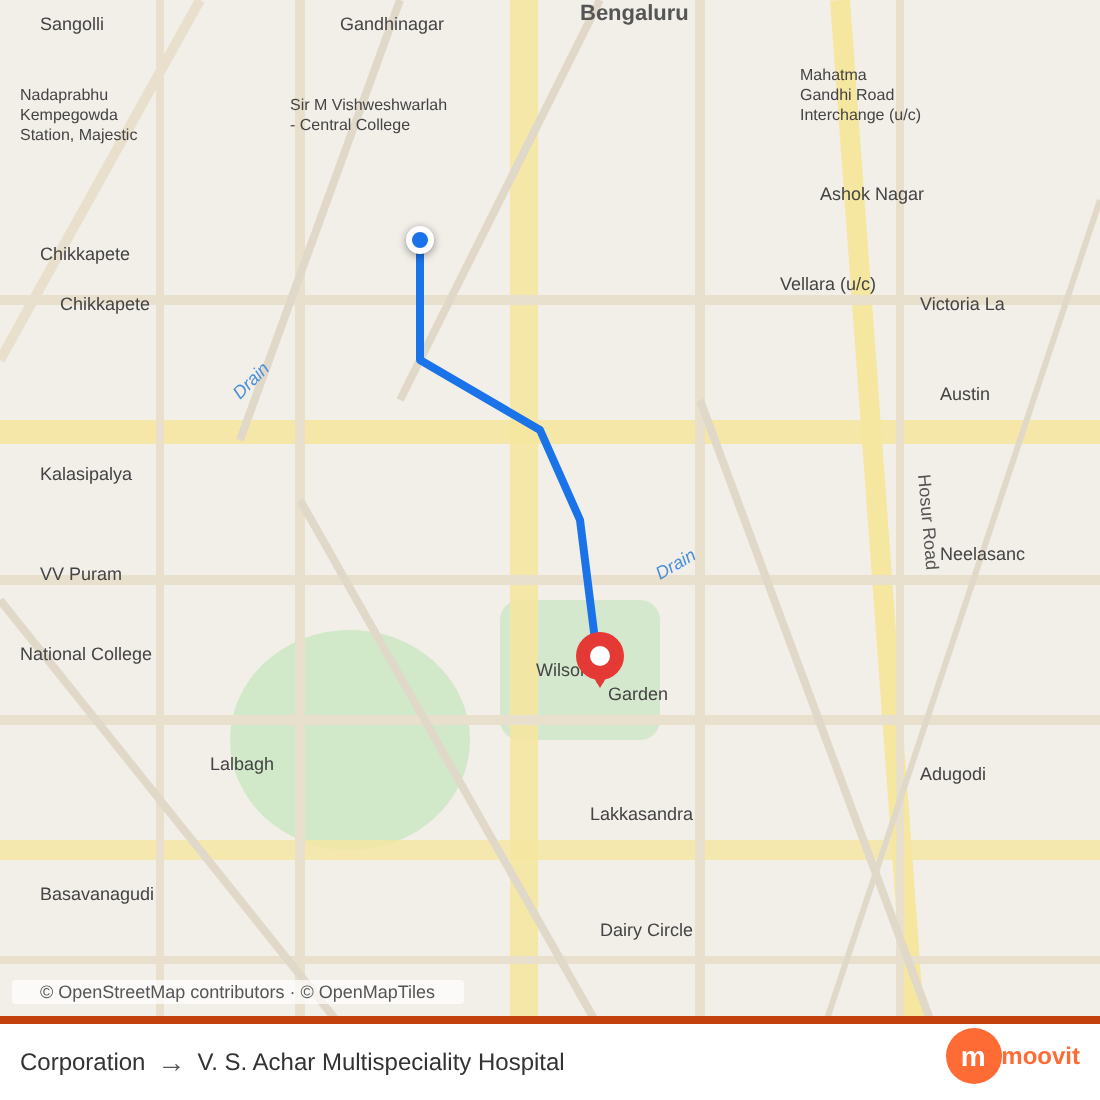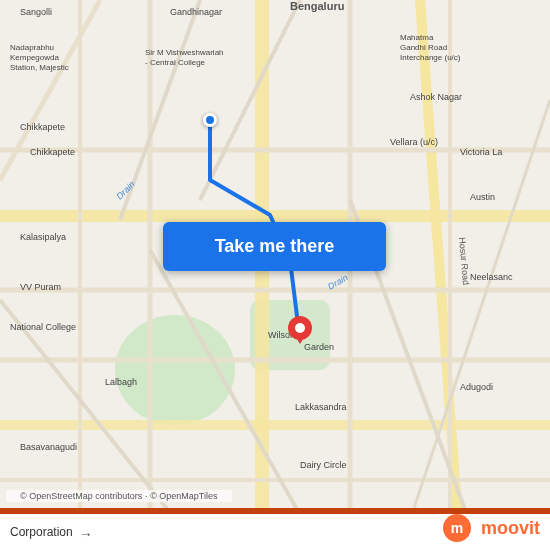--- a/index.html
+++ b/index.html
@@ -50,21 +50,21 @@
     #bottom-bar {
       position: absolute;
       bottom: 0;
       left: 0;
       width: 100%;
       height: 42px;
       background: white;
       display: flex;
       align-items: center;
       padding: 0 10px;
-      border-top: 6px solid #c2410c;
+      border-top: 4px solid #c2410c;
     }
 
     #moovit-logo {
       position: absolute;
       bottom: 8px;
       right: 10px;
       display: flex;
       align-items: center;
     }
 
@@ -75,22 +75,22 @@
       border-radius: 50%;
       display: flex;
       align-items: center;
       justify-content: center;
       color: white;
       font-weight: bold;
       font-size: 14px;
     }
 
     .moovit-text {
-      margin-left: 10px;
-      font-size: 18px;
+      margin-left: 0;
+      font-size: 12px;
       font-weight: bold;
       color: #ff6b35;
     }
 
     #route-info {
       display: flex;
       align-items: center;
       gap: 6px;
       flex: 1;
     }
@@ -204,30 +204,30 @@
   </svg>
 
   <div class="origin-dot" style="left: 210px; top: 120px;"></div>
 
   <svg style="position:absolute; left:288px; top:316px; width:24px; height:28px;">
     <circle cx="12" cy="12" r="12" fill="#e53935"></circle>
     <circle cx="12" cy="12" r="5" fill="white"></circle>
     <polygon points="12,28 6,18 18,18" fill="#e53935"></polygon>
   </svg>
 
-  <button id="take-me-there-btn">Take me there</button>
 
   <div id="attribution">
     <span>© OpenStreetMap contributors · © OpenMapTiles</span>
   </div>
 
   <div id="bottom-bar">
     <div id="route-info">
       <span class="route-from">Corporation</span>
       <span class="route-arrow">→</span>
+      <span class="route-to">V. S. Achar Multispeciality Hospital</span>
     </div>
     <div id="moovit-logo">
       <div class="moovit-circle">m</div>
       <span class="moovit-text">moovit</span>
     </div>
   </div>
 
 </div>
 
 </body></html>

